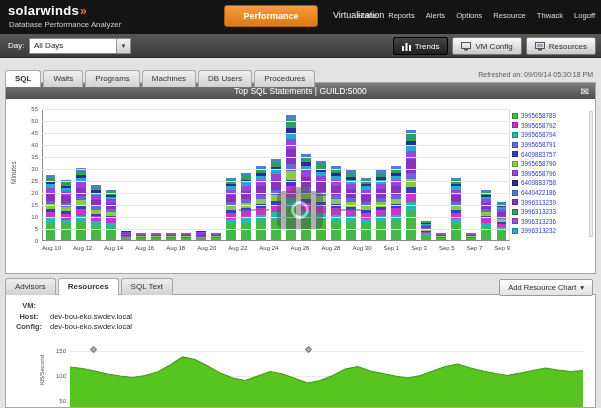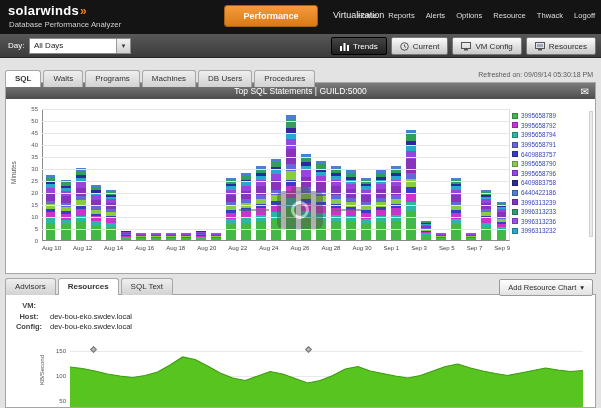--- a/index.html
+++ b/index.html
@@ -116,27 +116,20 @@
   <div class="btn-group">
     <div class="tbtn active">
       <svg class="i-svg" width="9" height="9" viewBox="0 0 9 9">
           <rect x="0" y="4" width="2" height="5" fill="#fff"></rect>
           <rect x="3.5" y="1" width="2" height="8" fill="#fff"></rect>
           <rect x="7" y="3" width="2" height="6" fill="#fff"></rect>
         </svg>
       <span>Trends</span>
     </div>
     <div class="tbtn">
-      <svg class="i-svg" width="9" height="9" viewBox="0 0 9 9">
-          <circle cx="4.5" cy="4.5" r="3.8" fill="none" stroke="#555" stroke-width="1"></circle>
-          <path d="M4.5 2.5 V4.5 L6 5.5" fill="none" stroke="#555" stroke-width="1"></path>
-        </svg>
-      <span>Current</span>
-    </div>
-    <div class="tbtn">
       <svg class="i-svg" width="10" height="9" viewBox="0 0 10 9">
           <rect x="0.5" y="0.5" width="9" height="6" fill="none" stroke="#555" stroke-width="1"></rect>
           <rect x="3" y="7" width="4" height="1.5" fill="#555"></rect>
         </svg>
       <span>VM Config</span>
     </div>
     <div class="tbtn">
       <svg class="i-svg" width="10" height="9" viewBox="0 0 10 9">
           <rect x="0.5" y="0.5" width="9" height="6" fill="none" stroke="#555" stroke-width="1"></rect>
           <rect x="2" y="2" width="6" height="3" fill="#9ab"></rect>

